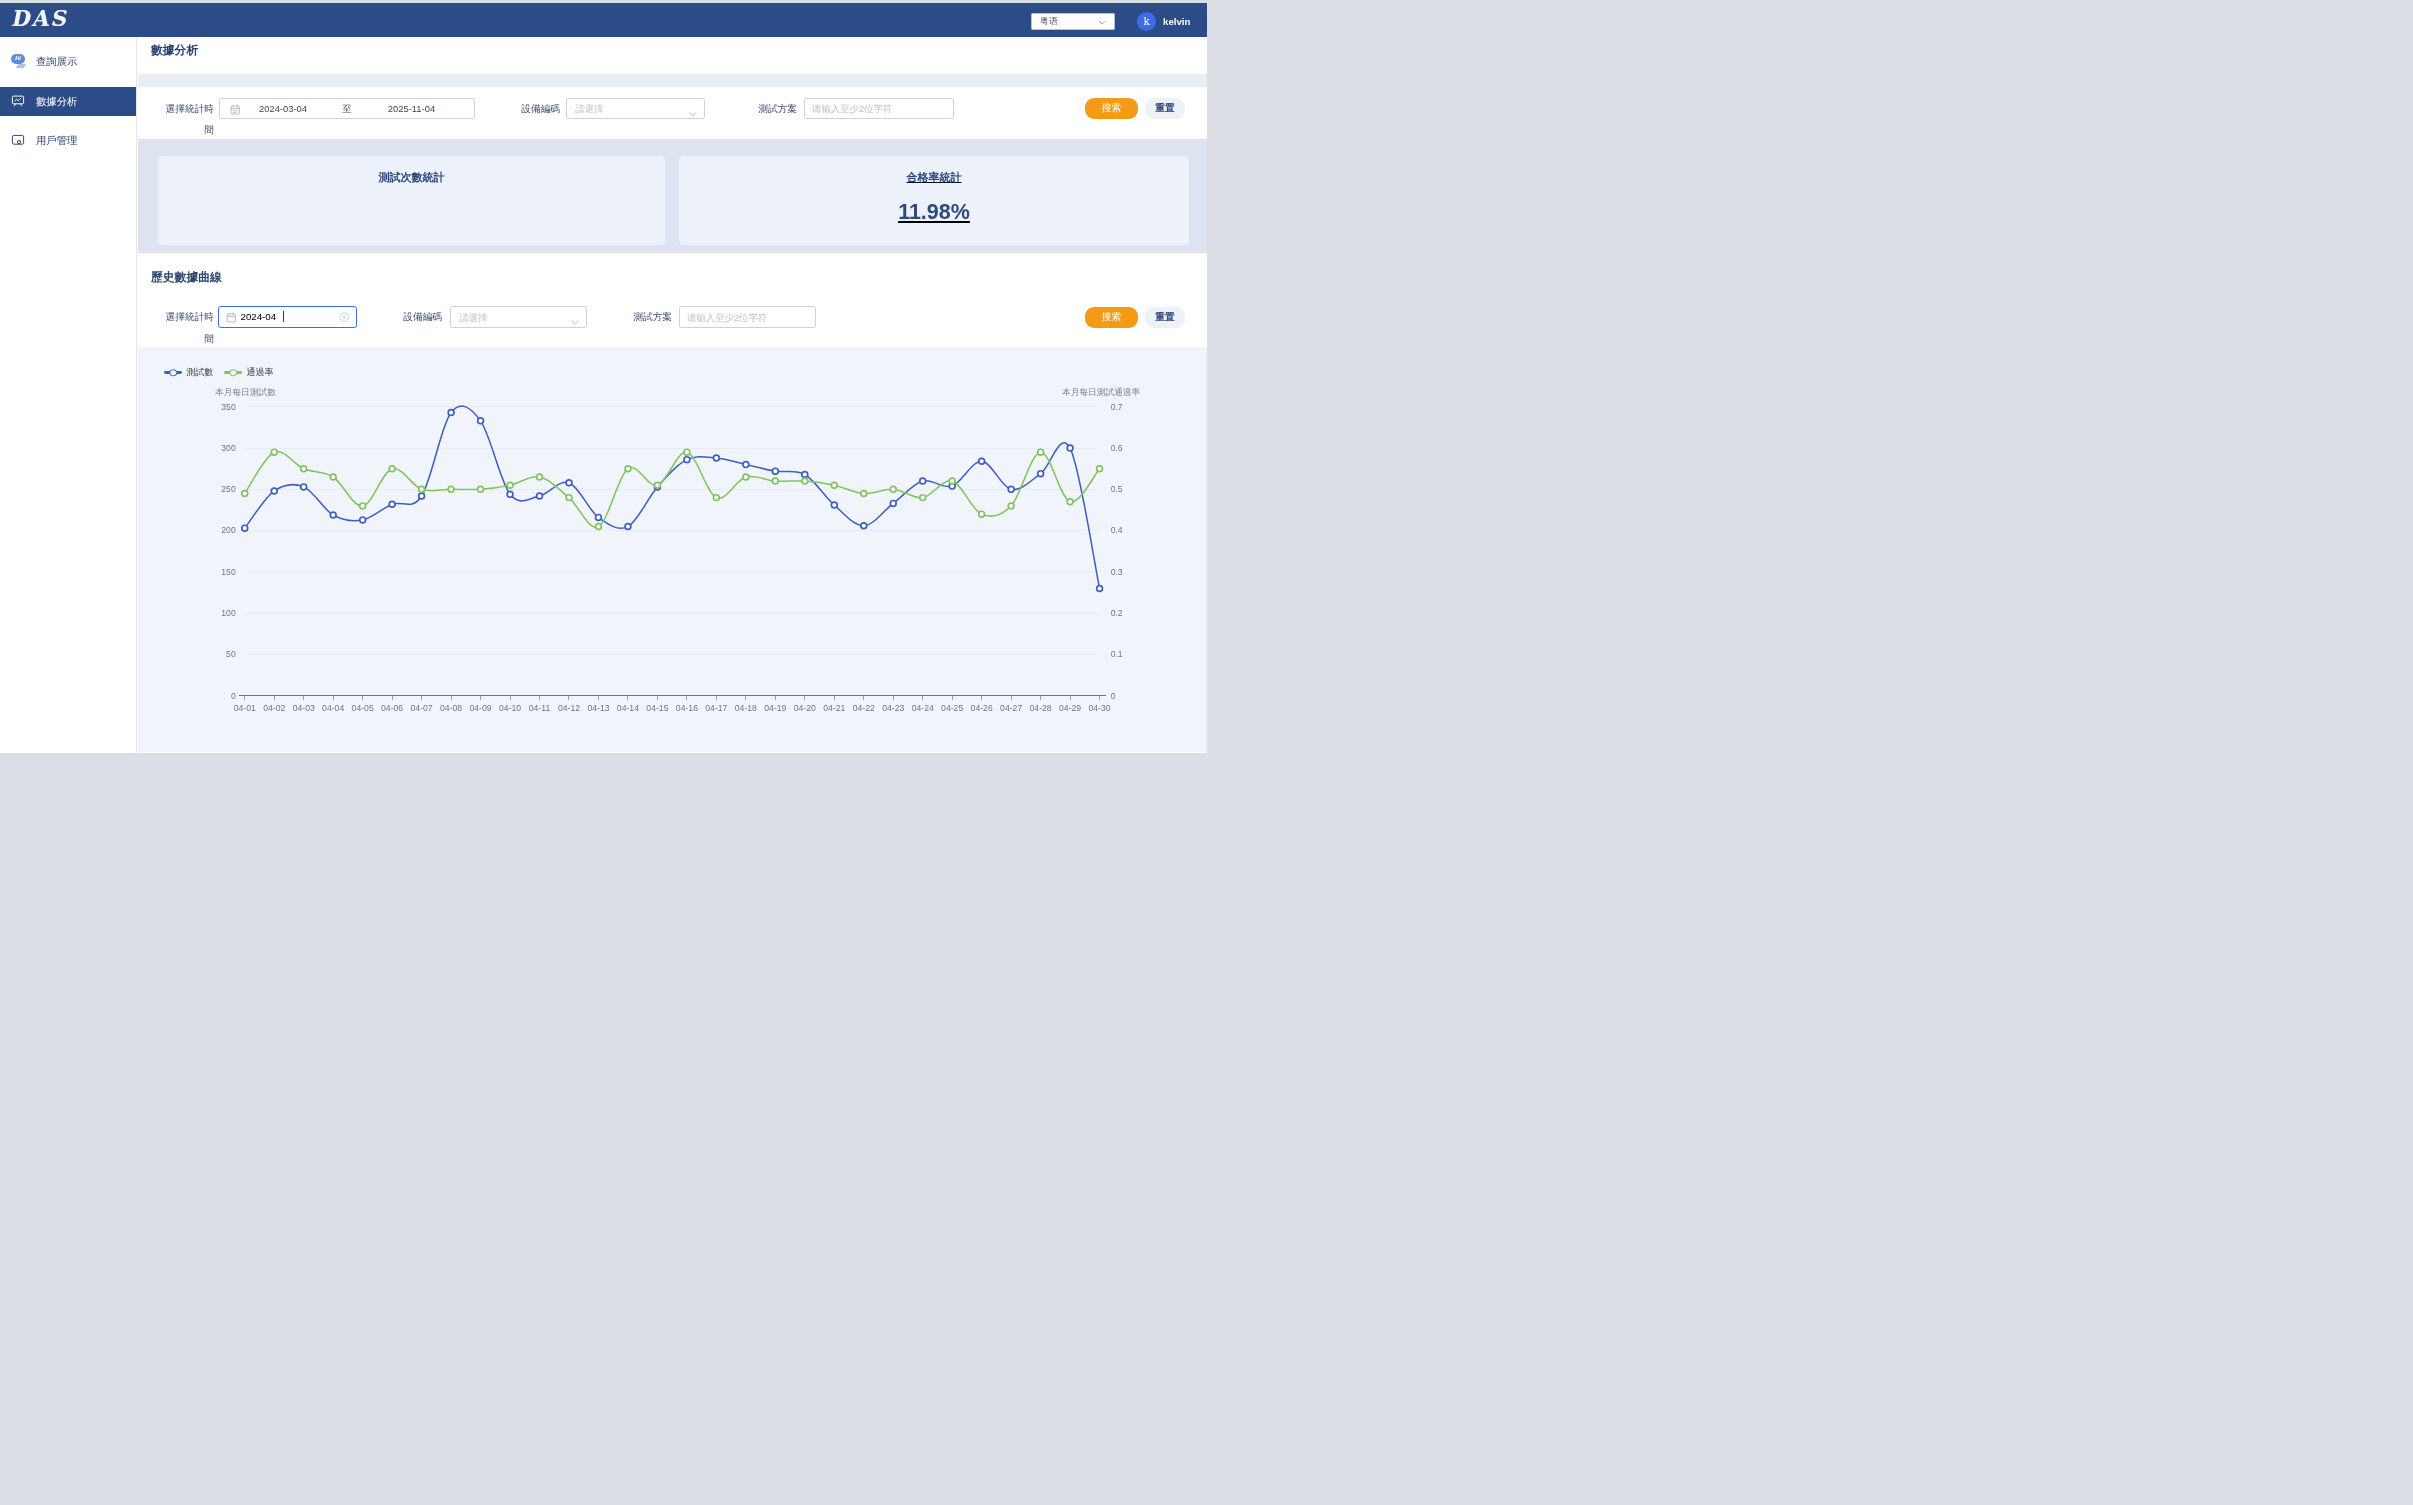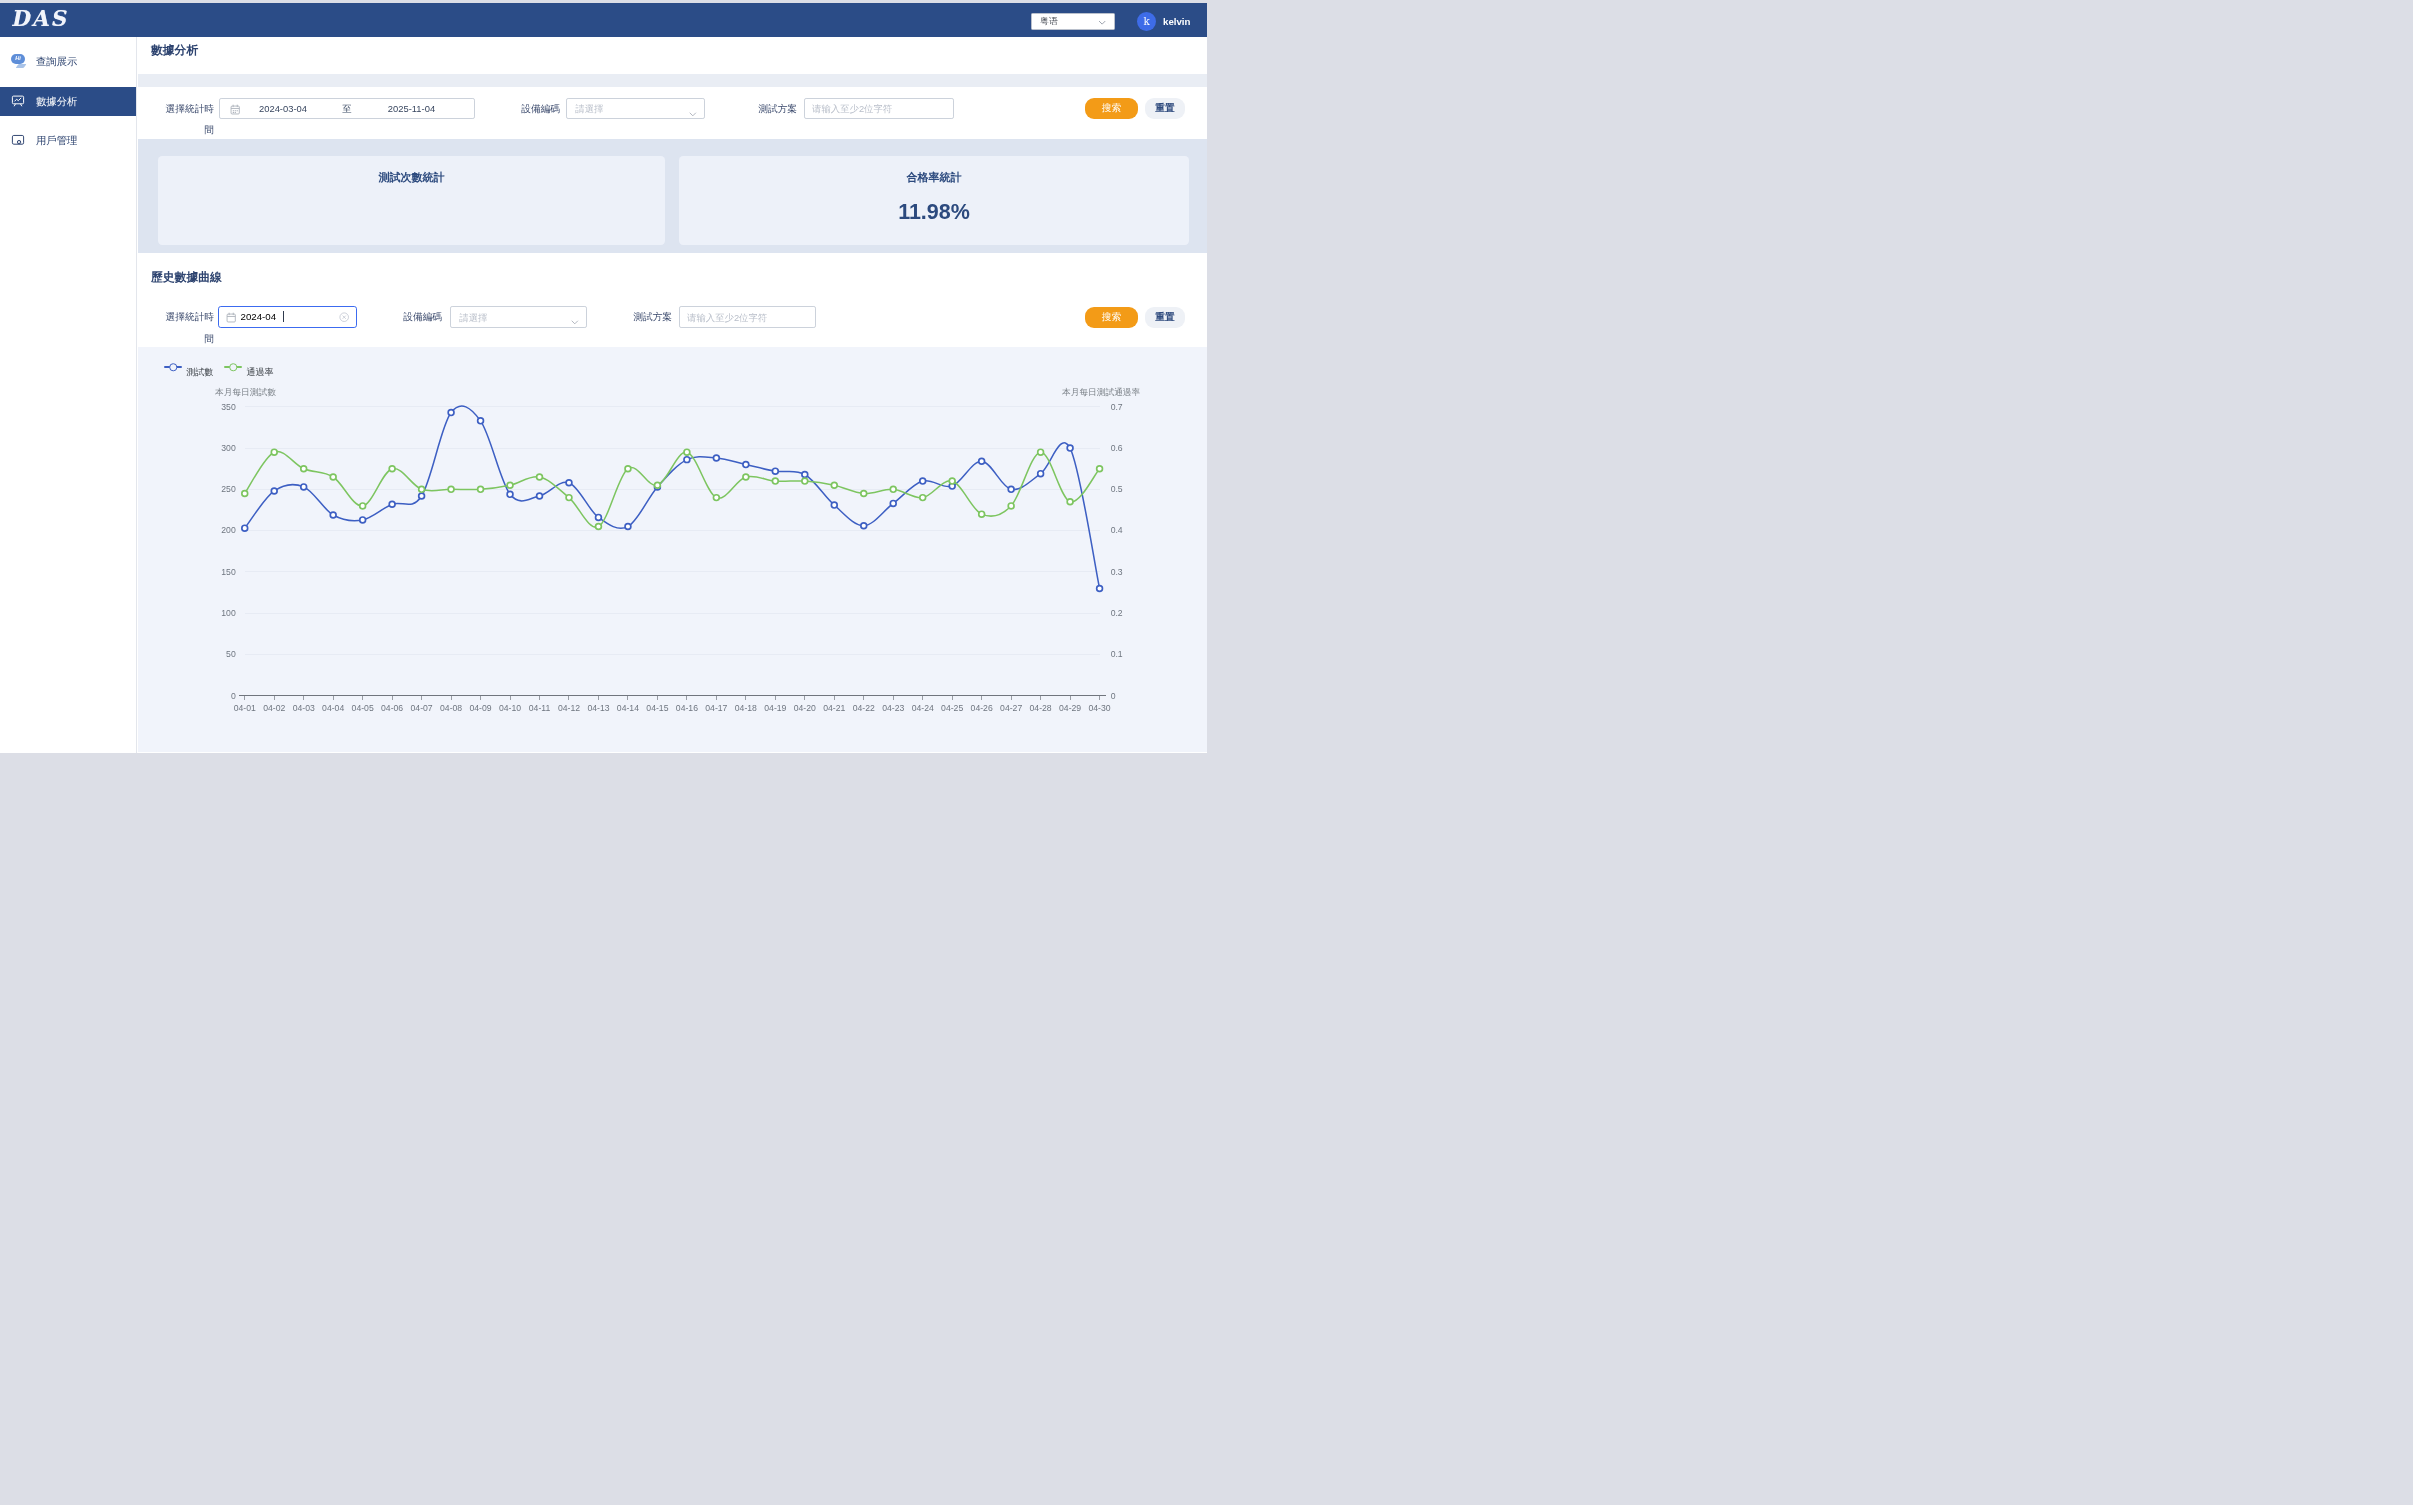--- a/index.html
+++ b/index.html
@@ -65,21 +65,21 @@
 
   .section-title { position:absolute; left:151px; top:270px; font-size:11.8px; font-weight:bold; color:#2e4470; }
 
   
   .month-box { position:absolute; left:218px; top:306px; width:139px; height:22px; background:#fff;
                border:1.4px solid #3c6bf0; border-radius:2.8px; }
 
   
   .chart-panel { position:absolute; left:138px; top:347px; width:1069px; height:405px; background:#f1f4fb; }
   .legend { position:absolute; left:164px; top:366px; display:flex; gap:11px; align-items:center; }
-  .legend-item { display:flex; gap:4.2px; cursor:pointer; }
+  .legend-item { display:flex; align-items:center; gap:4.2px; cursor:pointer; }
   .legend-item .txt { font-size:9px; color:#3a3f45; }
   .lg-mark { position:relative; width:18px; height:2.1px; border-radius:1.4px; }
   .lg-mark::after { content:""; position:absolute; left:50%; top:50%; transform:translate(-50%,-50%);
                     width:5.5px; height:5.5px; border-radius:50%; border:1.7px solid; background:#f1f4fb;
                     border-color:inherit; }
   .axis-title { position:absolute; top:387px; font-size:8.7px; color:#7a8087; }
   #chart-svg { position:absolute; left:208px; top:374px; }
 </style>
 </head>
 <body>
@@ -168,21 +168,21 @@
   </div>
   <div class="flabel" style="left:758px; top:98px; width:39px; line-height:21px;">測試方案</div>
   <input class="real" style="left: 804px; top: 98px; width: 150px; height: 21px;" placeholder="请输入至少2位字符">
   <button class="btn search" style="left:1085px; top:98px;">搜索</button>
   <button class="btn reset" style="left:1145px; top:98px;">重置</button>
 
   <div class="stats-band"></div>
   <div class="stat-card" style="left:158px; width:507px;">
     <div class="stat-title">測試次數統計</div>
   </div>
-  <div class="stat-card" style="left:679px; width:510px;">
+  <div class="stat-card" style="left:679px; width:510px;text-decoration:underline;">
     <div class="stat-title">合格率統計</div>
     <div class="stat-value">11.98%</div>
   </div>
 
   <div class="section-title">歷史數據曲線</div>
 
   <div class="flabel" style="left:156px; top:306px; width:58px; line-height:22px;">選擇統計時間</div>
   <div class="month-box">
     <span style="position:absolute; left:7px; top:4.9px;">
       <svg width="10.4" height="11" viewBox="0 0 15 16" fill="none" stroke="#a6acb6" stroke-width="1.2">

